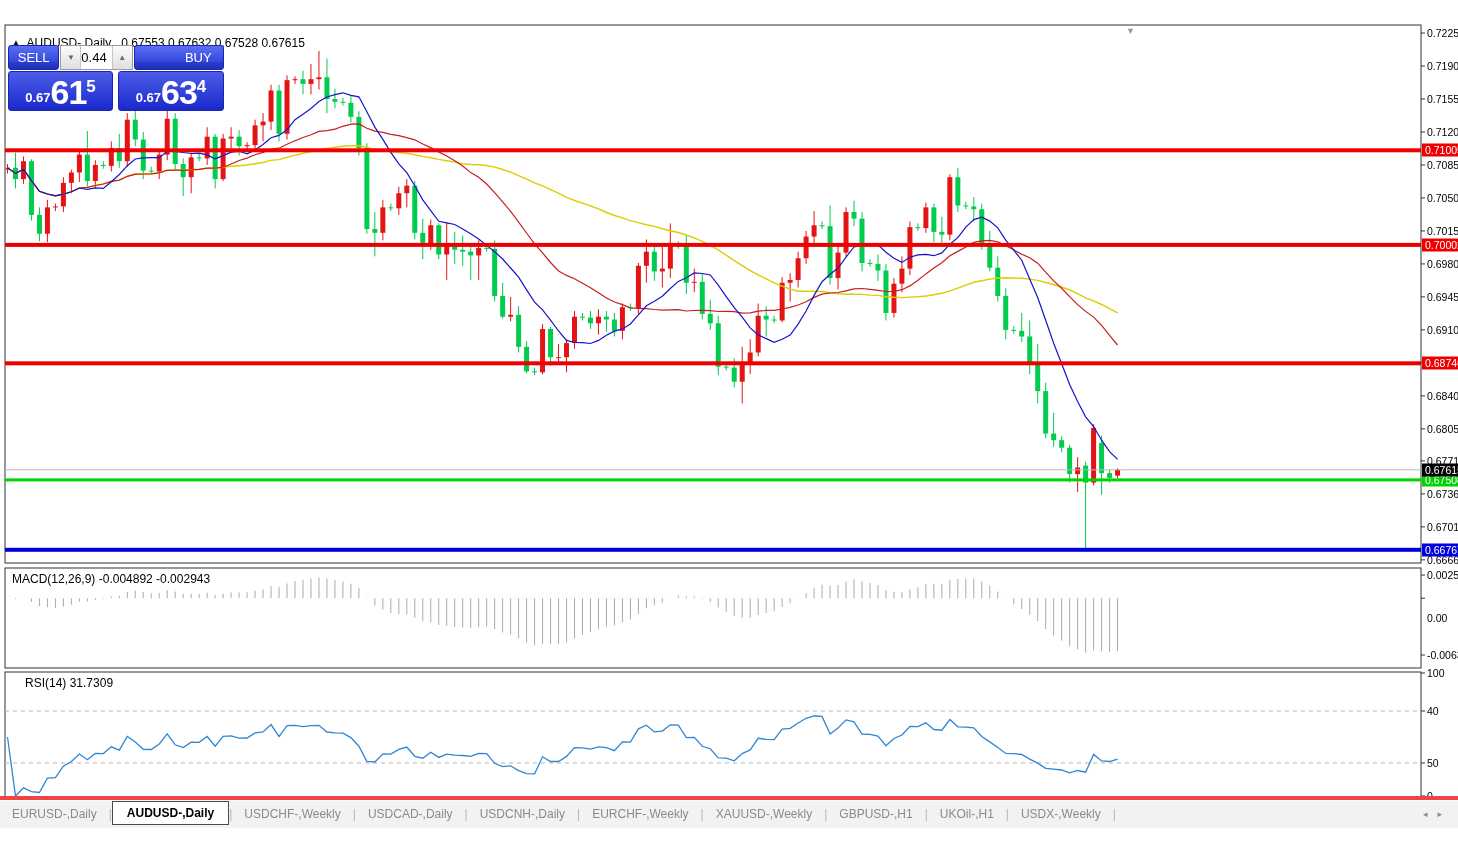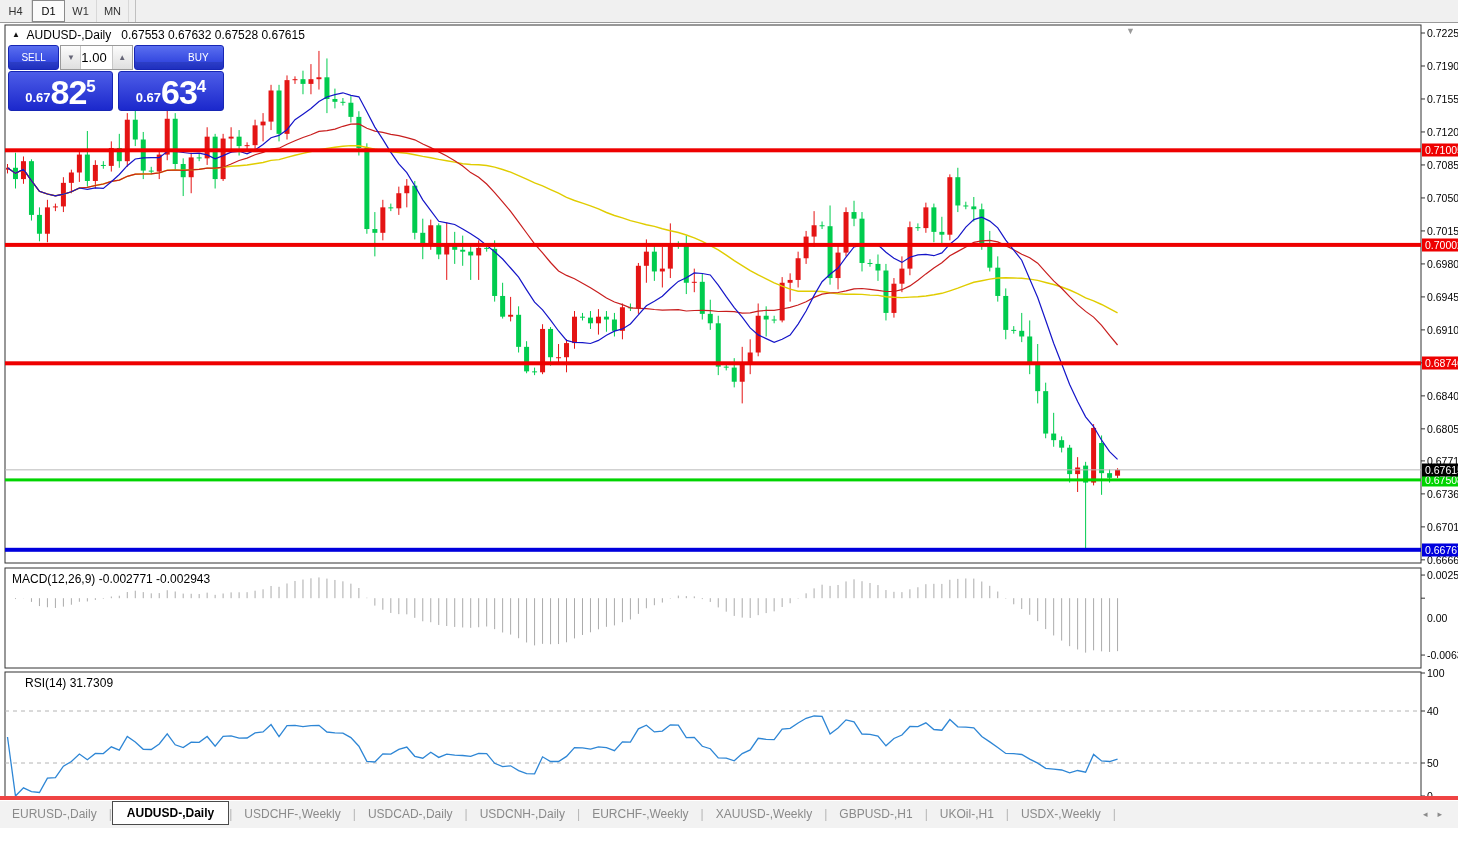--- a/index.html
+++ b/index.html
@@ -11,41 +11,41 @@
     border-bottom:1px solid #9a9a9a;box-shadow:0 1px 0 #ffffff;display:flex;align-items:stretch;}
   .tf-btn{min-width:27px;padding:0 2px;display:flex;align-items:center;justify-content:center;
     font-size:11px;color:#333;border-right:1px solid #d8d8d8;cursor:default;}
   .tf-btn.active{background:#fbfbfb;border:1px solid #8a8a8a;color:#000;}
   #tf-sep{width:1px;background:#c0c0c0;margin-left:6px;}
 
   
   #client{position:absolute;left:0;top:24px;width:1458px;height:824px;background:#fff;}
   svg{position:absolute;left:0;top:0;}
 
-  #chart-title{position:absolute;left:12px;top:4px;font-size:12px;color:#000;white-space:nowrap;}
+  #chart-title{position:absolute;left:12px;top:12px;font-size:12px;color:#000;white-space:nowrap;}
   #chart-title .tri{font-size:8px;vertical-align:2px;margin-right:4px;color:#111;}
   #shift-marker{position:absolute;left:1126px;top:2px;font-size:9px;color:#9a9a9a;}
 
   .ind-label{position:absolute;font-size:12px;color:#000;white-space:nowrap;}
 
   
   .ax-label{position:absolute;left:1427px;font-size:10.5px;color:#000;white-space:nowrap;
     transform:translateY(-50%);}
   .price-tag{position:absolute;left:1422px;width:36px;height:13px;transform:translateY(-50%);
     font-size:10.5px;line-height:13px;padding-left:3px;color:#fff;white-space:nowrap;z-index:5;}
 
   
   .date-label{position:absolute;top:779px;transform:translateX(-50%);font-size:10.5px;color:#000;
     white-space:nowrap;}
 
   
   #trade-panel{position:absolute;left:8px;top:21px;width:216px;z-index:10;}
   #tp-row1{display:flex;height:25px;}
   .tp-btn{background:linear-gradient(#5a6ff0,#2336d8);border:1px solid #1726b4;border-radius:3px;
-    color:#fff;font-size:10px;display:flex;align-items:center;justify-content:center;
+    color:#fff;font-size:13px;display:flex;align-items:center;justify-content:center;
     box-shadow:inset 0 -7px 0 rgba(0,0,20,.12);}
   #tp-sell-btn{width:52px;}
   #tp-buy-btn{width:52px;padding-left:39px;}
   #tp-spin{flex:1;display:flex;margin:0 1px;border:1px solid #9a9a9a;background:#f0f0f0;}
   .spin-btn{width:19px;display:flex;align-items:center;justify-content:center;font-size:8px;
     color:#667;background:linear-gradient(#fcfcfc,#dfdfdf);}
   #tp-vol{flex:1;background:#fff;border-left:1px solid #c8c8c8;border-right:1px solid #c8c8c8;
     font-size:13px;color:#000;display:flex;align-items:center;justify-content:flex-end;padding-right:5px;}
   #tp-row2{display:flex;margin-top:1px;}
   .tp-price{height:37px;border:1px solid #1726b4;border-radius:3px;
@@ -65,27 +65,20 @@
   .tab.active{background:#fff;border:1px solid #4a4a4a;color:#000;font-weight:bold;
     position:relative;top:-1px;padding:4px 14px;}
   .tab-sep{color:#b5b5b5;}
   #tab-scroll{margin-left:auto;padding-right:6px;color:#8a8a8a;font-size:9px;letter-spacing:10px;}
 </style>
 </head>
 <body>
 
 <div id="app">
 
-  <div id="toolbar">
-      <div class="tf-btn">H4</div>
-      <div class="tf-btn active">D1</div>
-      <div class="tf-btn">W1</div>
-      <div class="tf-btn">MN</div>
-      <div id="tf-sep"></div>
-    </div>
 
   <div id="client">
     <svg id="cv" width="1458" height="824">
         <defs>
           <clipPath id="cm">
             <rect x="6" y="2" width="1414" height="536"></rect>
           </clipPath>
         </defs>
         <rect x="5" y="1" width="1416" height="538" fill="none" stroke="#333" stroke-width="1"></rect>
         <rect x="5" y="544" width="1416" height="100" fill="none" stroke="#333" stroke-width="1"></rect>
@@ -576,42 +569,42 @@
       <span>0.67553 0.67632 0.67528 0.67615</span>
     </div>
 
     <div id="shift-marker">▼</div>
 
     <div id="trade-panel">
       <div id="tp-row1">
         <div class="tp-btn" id="tp-sell-btn">SELL</div>
         <div id="tp-spin">
           <div class="spin-btn">▼</div>
-          <div id="tp-vol">1.00</div>
+          <div id="tp-vol">0.44</div>
           <div class="spin-btn">▲</div>
         </div>
         <div class="tp-btn" id="tp-buy-btn">BUY</div>
       </div>
       <div id="tp-row2">
         <div class="tp-price" id="tp-sell-price">
           <span class="tp-prefix">0.67</span>
-          <span class="tp-big">82</span>
+          <span class="tp-big">61</span>
           <span class="tp-sup">5</span>
         </div>
         <div class="tp-price" id="tp-buy-price">
           <span class="tp-prefix">0.67</span>
           <span class="tp-big">63</span>
           <span class="tp-sup">4</span>
         </div>
       </div>
     </div>
 
     <div class="ind-label" style="left:12px;top:548px;">
       <span>MACD(12,26,9)</span>
-      <span>-0.002771</span>
+      <span>-0.004892</span>
       <span>-0.002943</span>
     </div>
     <div class="ind-label" style="left:25px;top:652px;">
       <span>RSI(14)</span>
       <span>31.7309</span>
     </div>
 
     <div id="y-axis">
         <div class="ax-label" style="top: 9px;">0.72250</div>
         <div class="ax-label" style="top: 41.9875px;">0.71900</div>

